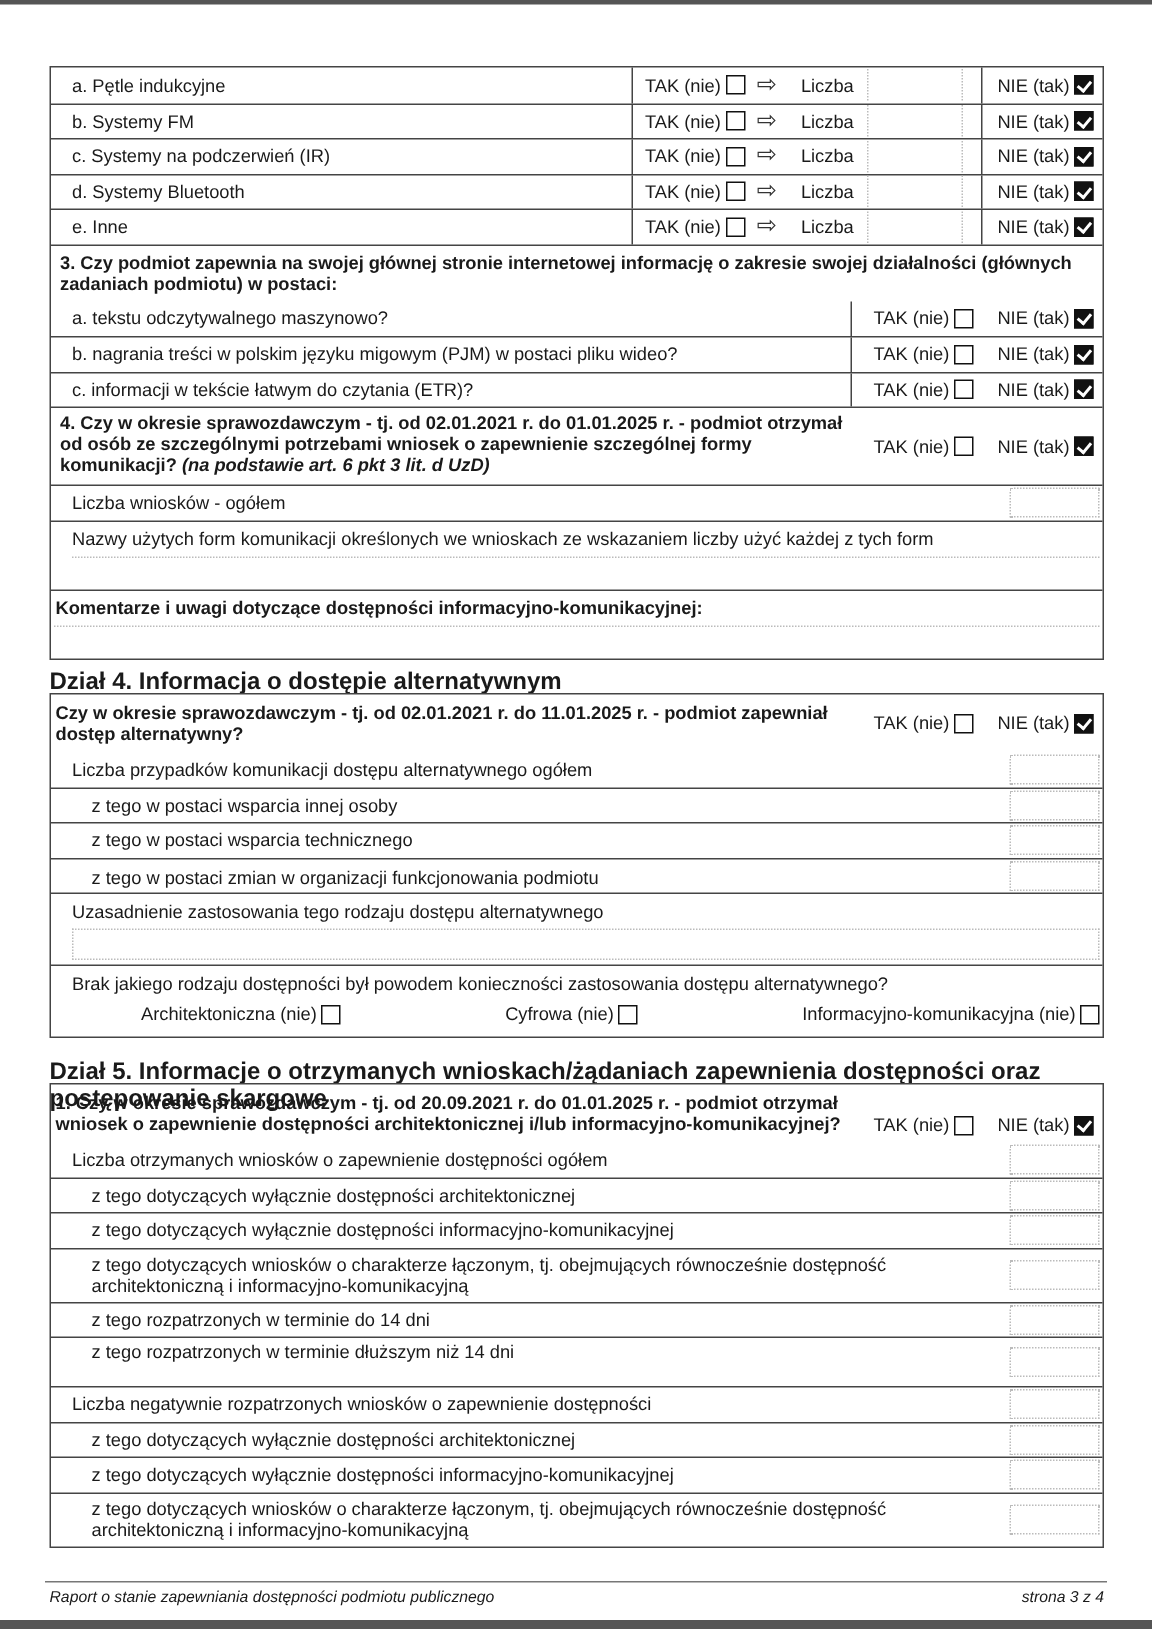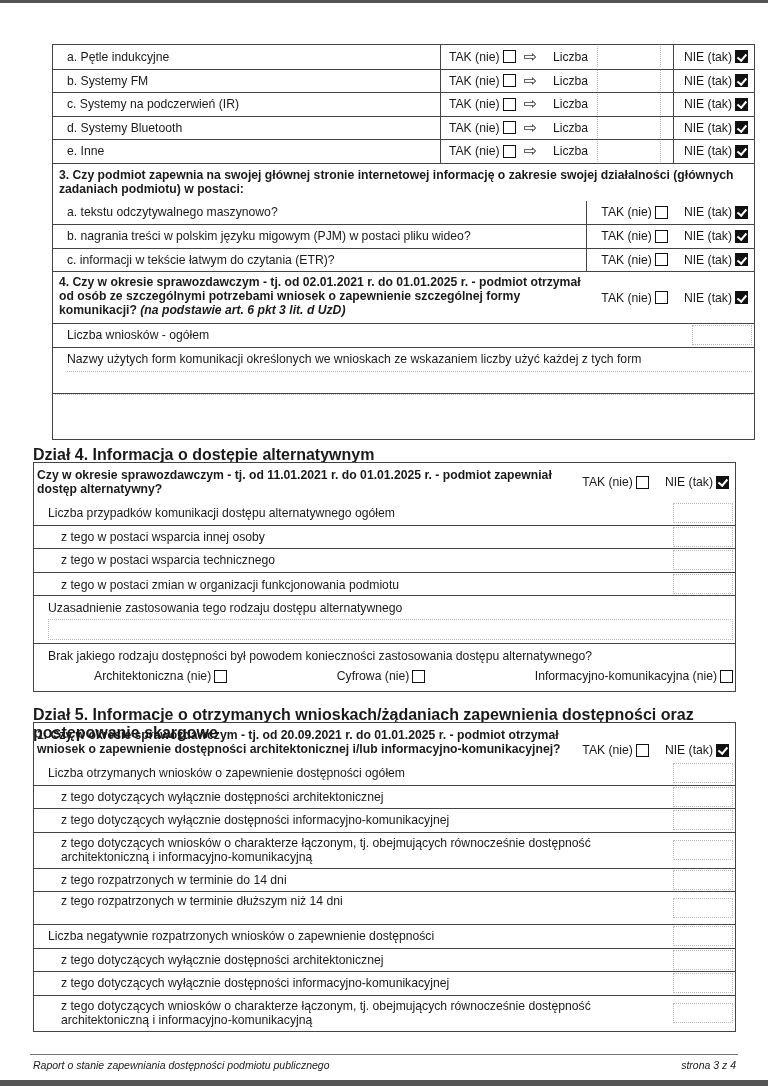--- a/index.html
+++ b/index.html
@@ -36,21 +36,21 @@
   .footer-line { position: absolute; left: 30px; width: 708px; top: 1054px; border-top: 1px solid #777; }
   .footer-left { position: absolute; left: 33px; top: 1059px; font-style: italic; font-size: 10.5px; }
   .footer-right { position: absolute; right: 32px; top: 1059px; font-style: italic; font-size: 10.5px; }
   .italic { font-style: italic; font-weight: bold; }
 </style>
 </head>
 <body>
 
 <div class="frame-top"></div>
 
-<div class="tbl" style="top:44px;margin-left:19px;">
+<div class="tbl" style="top:44px;">
 
   <div id="devices-rows">
       <div class="row">
         <div class="cell grow ind1">a. Pętle indukcyjne</div>
         <div class="cell vsep" style="padding-left:8px;">
           <span class="yn">
             <span>TAK (nie)</span>
             <span class="cb"></span>
           </span>
           <span class="arrow">⇨</span>
@@ -201,28 +201,29 @@
   </div>
   <div class="row">
     <div class="cell grow ind1">Liczba wniosków - ogółem</div>
     <div class="numbox"></div>
   </div>
   <div class="row" style="display:block; min-height:46px;">
     <div class="cell ind1" style="height:23px;">Nazwy użytych form komunikacji określonych we wnioskach ze wskazaniem liczby użyć każdej z tych form</div>
     <div class="textarea-field"></div>
   </div>
   <div class="row" style="display:block; min-height:46px;">
+    <div class="cell bold" style="height:23px; padding-left:3px;">Komentarze i uwagi dotyczące dostępności informacyjno-komunikacyjnej:</div>
     <div class="textarea-field full"></div>
   </div>
 </div>
 
 <div class="section-title" style="top:446px;">Dział 4. Informacja o dostępie alternatywnym</div>
 <div class="tbl" style="top:462px;">
   <div class="row" style="min-height:38px;">
-    <div class="cell grow bold" style="padding:3px 3px;">Czy w okresie sprawozdawczym - tj. od 11.01.2021 r. do 01.01.2025 r. - podmiot zapewniał dostęp alternatywny?</div>
+    <div class="cell grow bold" style="padding:3px 3px;">Czy w okresie sprawozdawczym - tj. od 02.01.2021 r. do 11.01.2025 r. - podmiot zapewniał dostęp alternatywny?</div>
     <div class="cell yn">
       <span class="tak">
           <span>TAK (nie)</span>
           <span class="cb"></span>
         </span>
       <span class="nie">
           <span>NIE (tak)</span>
           <span class="cb checked"></span>
         </span>
     </div>

